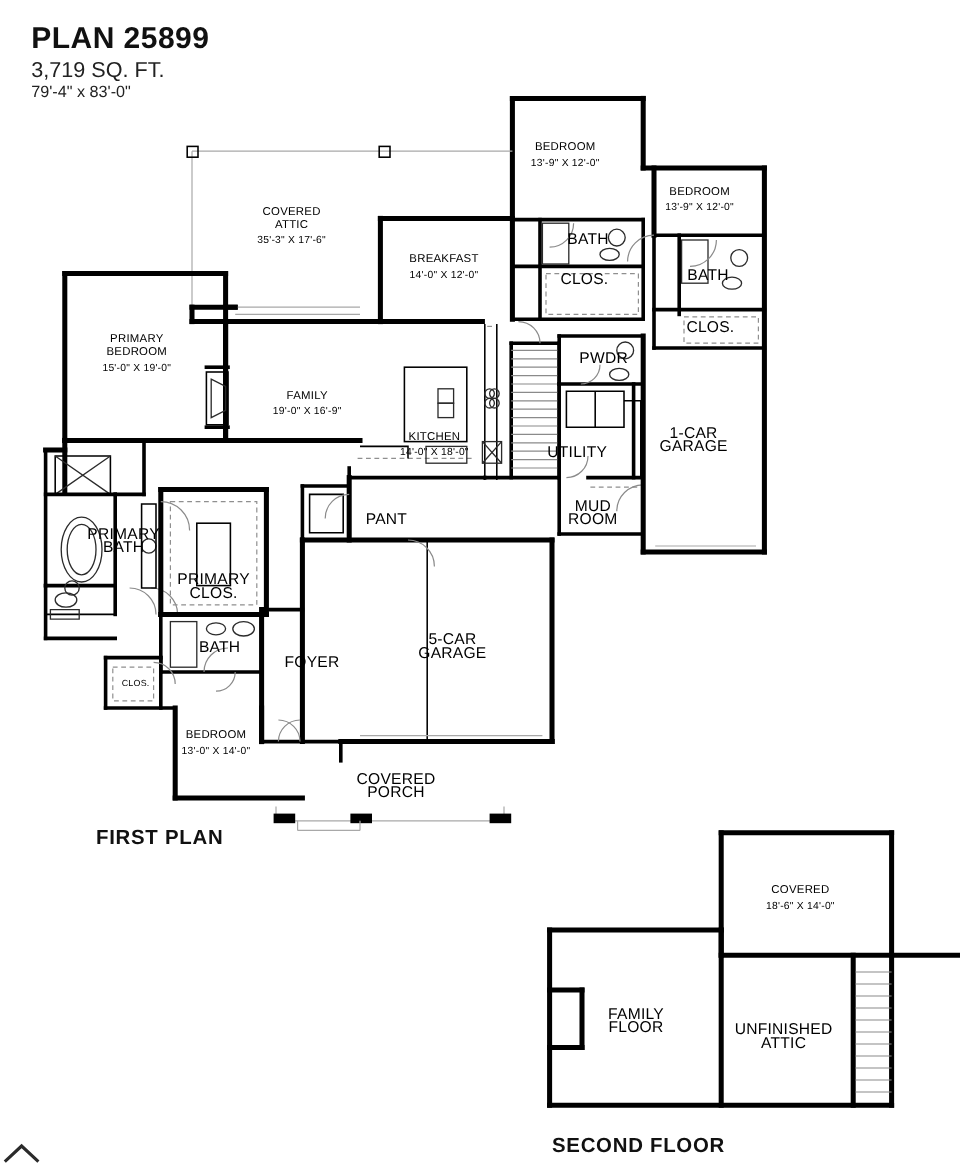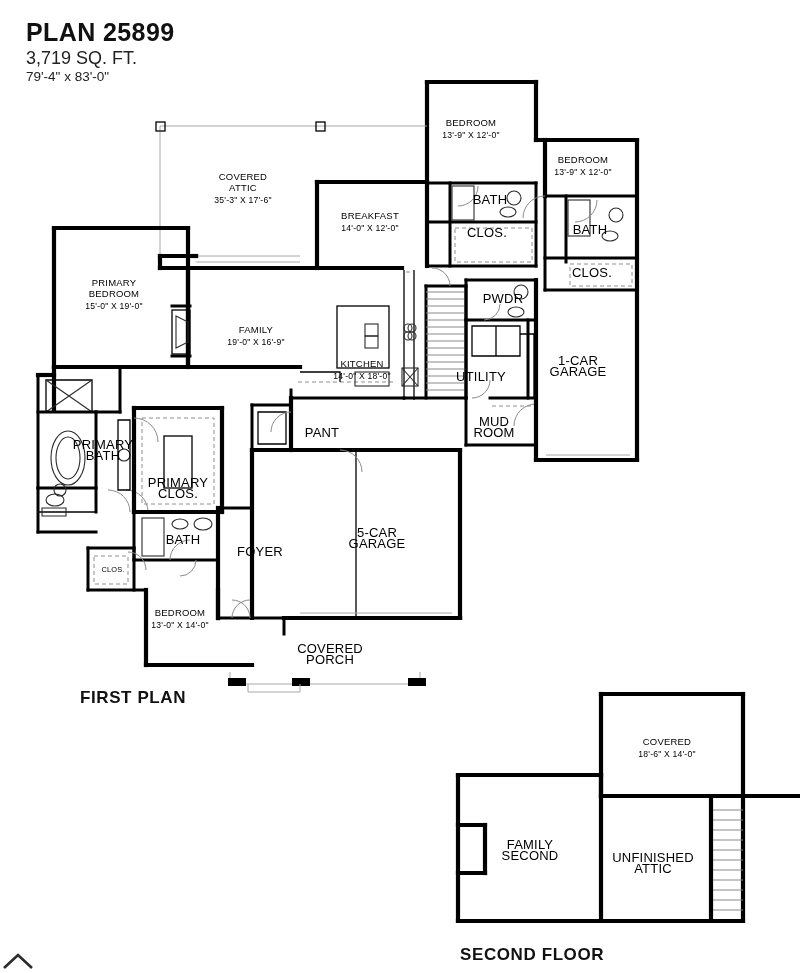--- a/index.html
+++ b/index.html
@@ -462,21 +462,21 @@
     <span class="nm">PORCH</span>
   </div>
 
   <div class="room-label" style="left:667px;top:748px;">
     <span class="nm">COVERED</span>
     <span class="dm">18'-6" X 14'-0"</span>
   </div>
 
   <div class="room-label sm" style="left:530px;top:850px;">
     <span class="nm">FAMILY</span>
-    <span class="nm">SECOND</span>
+    <span class="nm">FLOOR</span>
   </div>
 
   <div class="room-label sm" style="left:653px;top:863px;">
     <span class="nm">UNFINISHED</span>
     <span class="nm">ATTIC</span>
   </div>
 
   <div class="floor-caption" id="first-floor-caption">FIRST PLAN</div>
   <div class="floor-caption" id="second-floor-caption">SECOND FLOOR</div>
 

